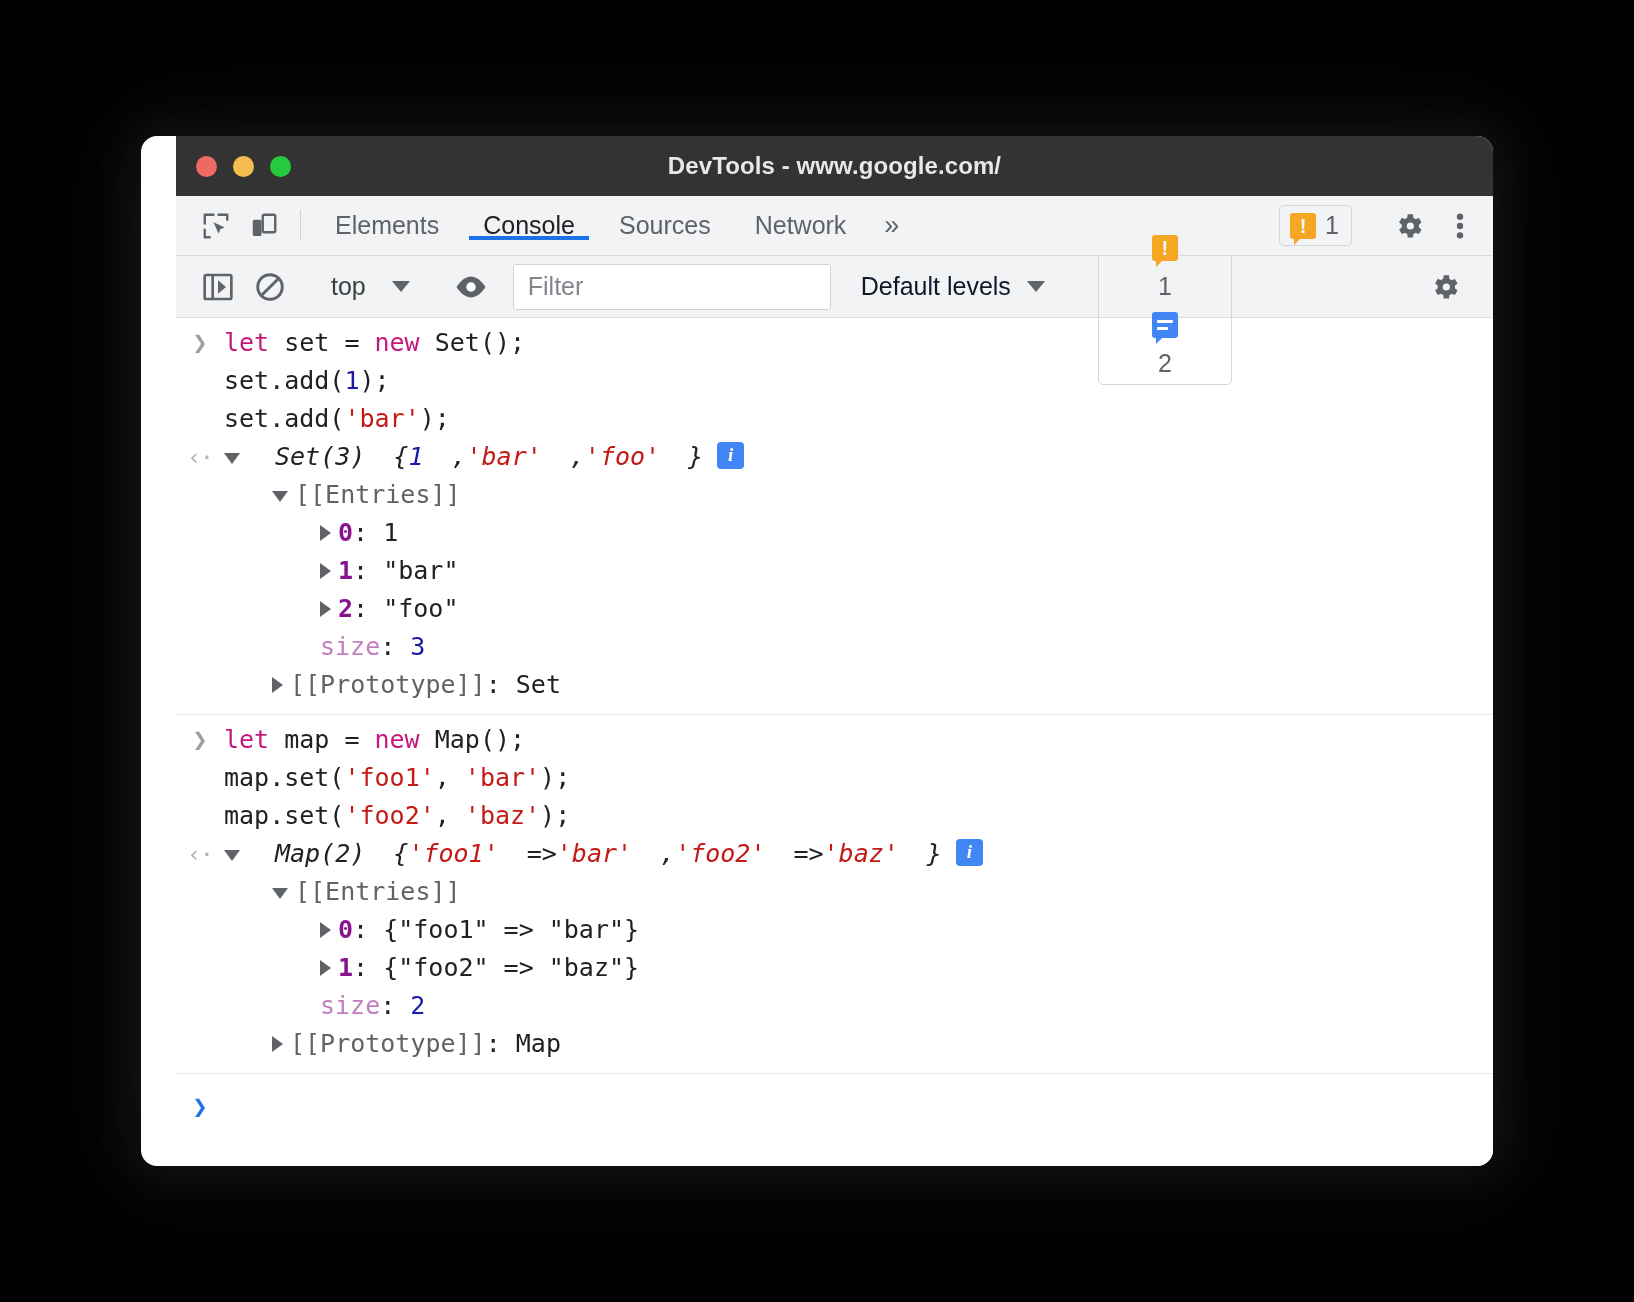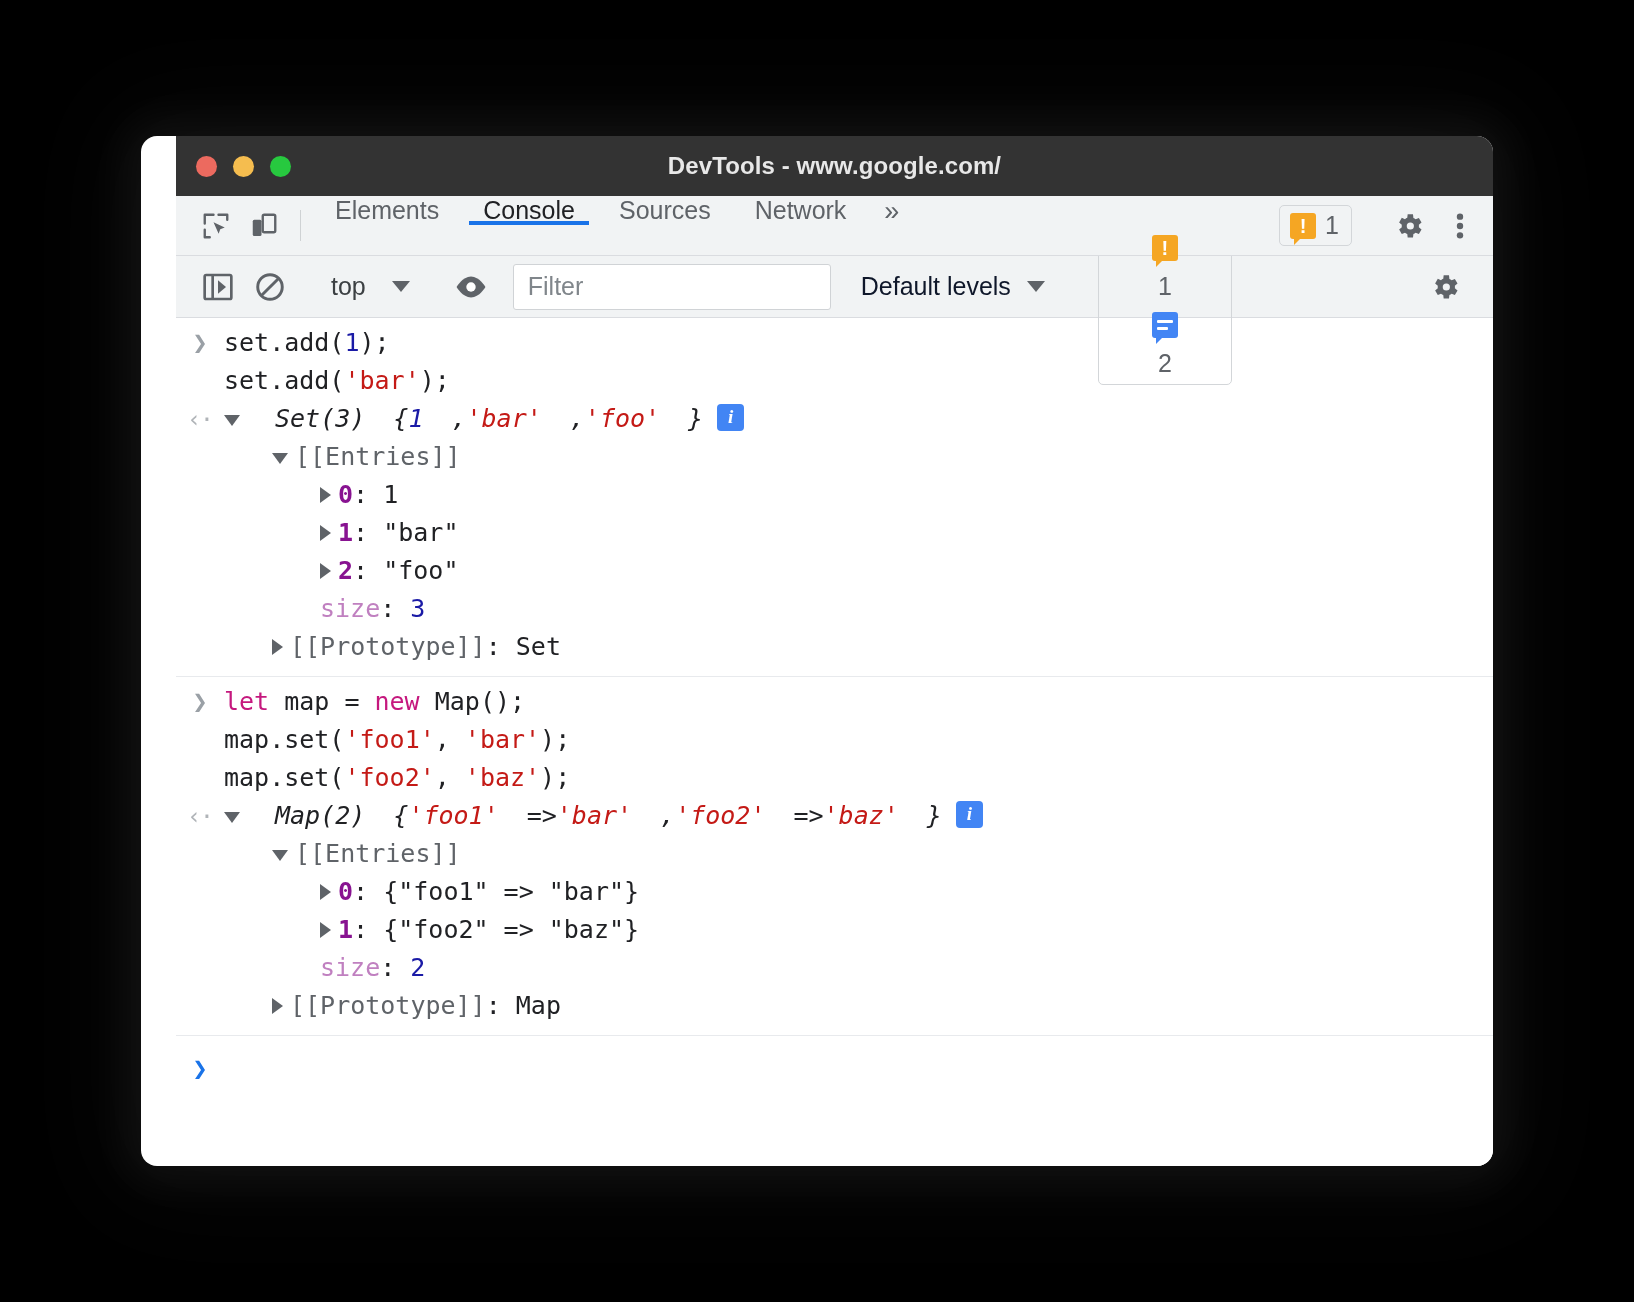--- a/index.html
+++ b/index.html
@@ -70,21 +70,21 @@
     width: 48px;
     display: flex; align-items: center; justify-content: center;
     cursor: pointer;
   }
   .vsep {
     width: 1px;
     background: #cfd2d4;
     margin: 14px 12px;
     flex: none;
   }
-  .tabs { display: flex; align-items: flex-start; }
+  .tabs { display: flex; align-items: center; }
   .tab {
     display: flex; align-items: center;
     padding: 0 22px;
     font-size: 25px;
     color: #5f6368;
     cursor: pointer;
     position: relative;
   }
   .tab.active { color: #202124; }
   .tab.active::after {
@@ -405,20 +405,21 @@
         </div>
       </div>
     </div>
 
     <div class="console">
 
       <div class="group">
         <div class="row">
           <div class="gutter"><span class="prompt-arrow">❯</span></div>
           <div>
+            <div class="code"><span class="kw">let</span><span class="plain"> set = </span><span class="kw">new</span><span class="plain"> Set();</span></div>
             <div class="code"><span class="plain">set.add(</span><span class="num">1</span><span class="plain">);</span></div>
             <div class="code"><span class="plain">set.add(</span><span class="str">'bar'</span><span class="plain">);</span></div>
           </div>
         </div>
 
         <div class="row">
           <div class="gutter"><span class="result-arrow">‹·</span></div>
           <div>
             <div class="res-line">
               <span class="tri down"></span>

